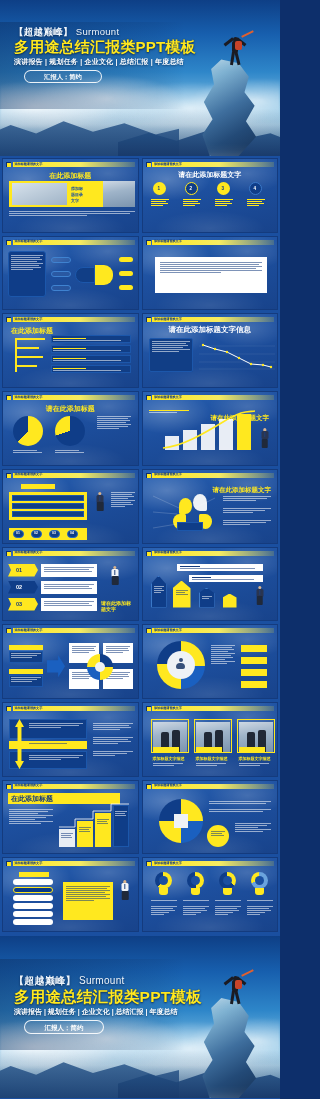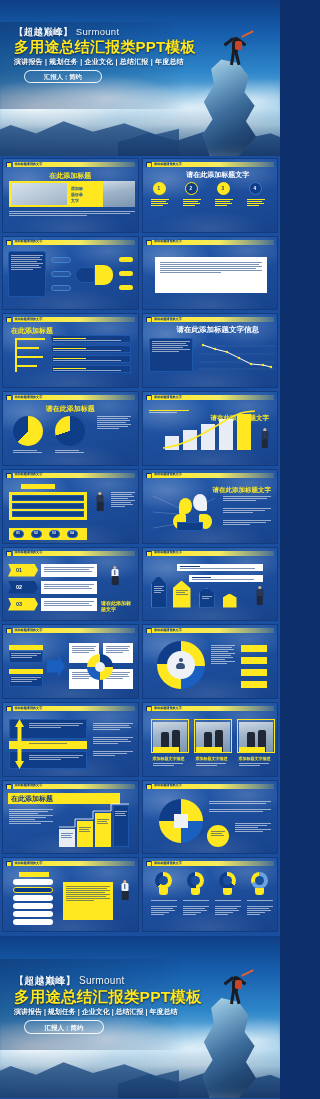--- a/index.html
+++ b/index.html
@@ -136,21 +136,21 @@
   .hdr .bar{
     flex:1; height:5px; background:linear-gradient(90deg,#ffe81f 0%, #f6ec62 55%, rgba(255,232,31,.15) 100%);
     position:relative;
   }
   .hdr .bar span{
     position:absolute; left:2px; top:-0.5px; font-size:3.2px; color:#143b7e; font-weight:700;
     line-height:5px; white-space:nowrap; letter-spacing:-.1px;
   }
 
   .title-y{ position:absolute; color:#ffe81f; font-weight:700; white-space:nowrap; }
-  .title-w{ position:absolute; color:#ffffff; font-weight:700; white-space:nowrap;margin-left:8px; }
+  .title-w{ position:absolute; color:#ffffff; font-weight:700; white-space:nowrap; }
 
   .ybox{ position:absolute; background:#ffe81f; }
   .wbox{ position:absolute; background:#fff; }
   .nbox{ position:absolute; background:#113e86; border:.5px solid #1c57ab; }
   .obox{ position:absolute; border:.5px solid #ffe81f; background:rgba(255,255,255,.06); }
 
   .lines{ position:absolute; display:flex; flex-direction:column; gap:1.2px; }
   .lines i{ display:block; height:.8px; background:rgba(255,255,255,.55); }
   .lines.dark i{ background:rgba(20,59,126,.55); }
 

